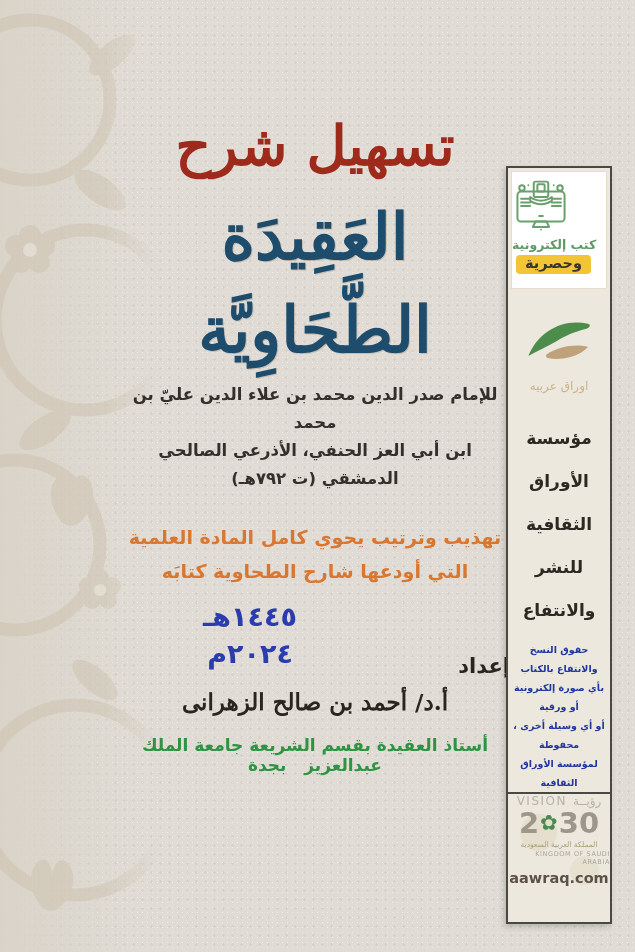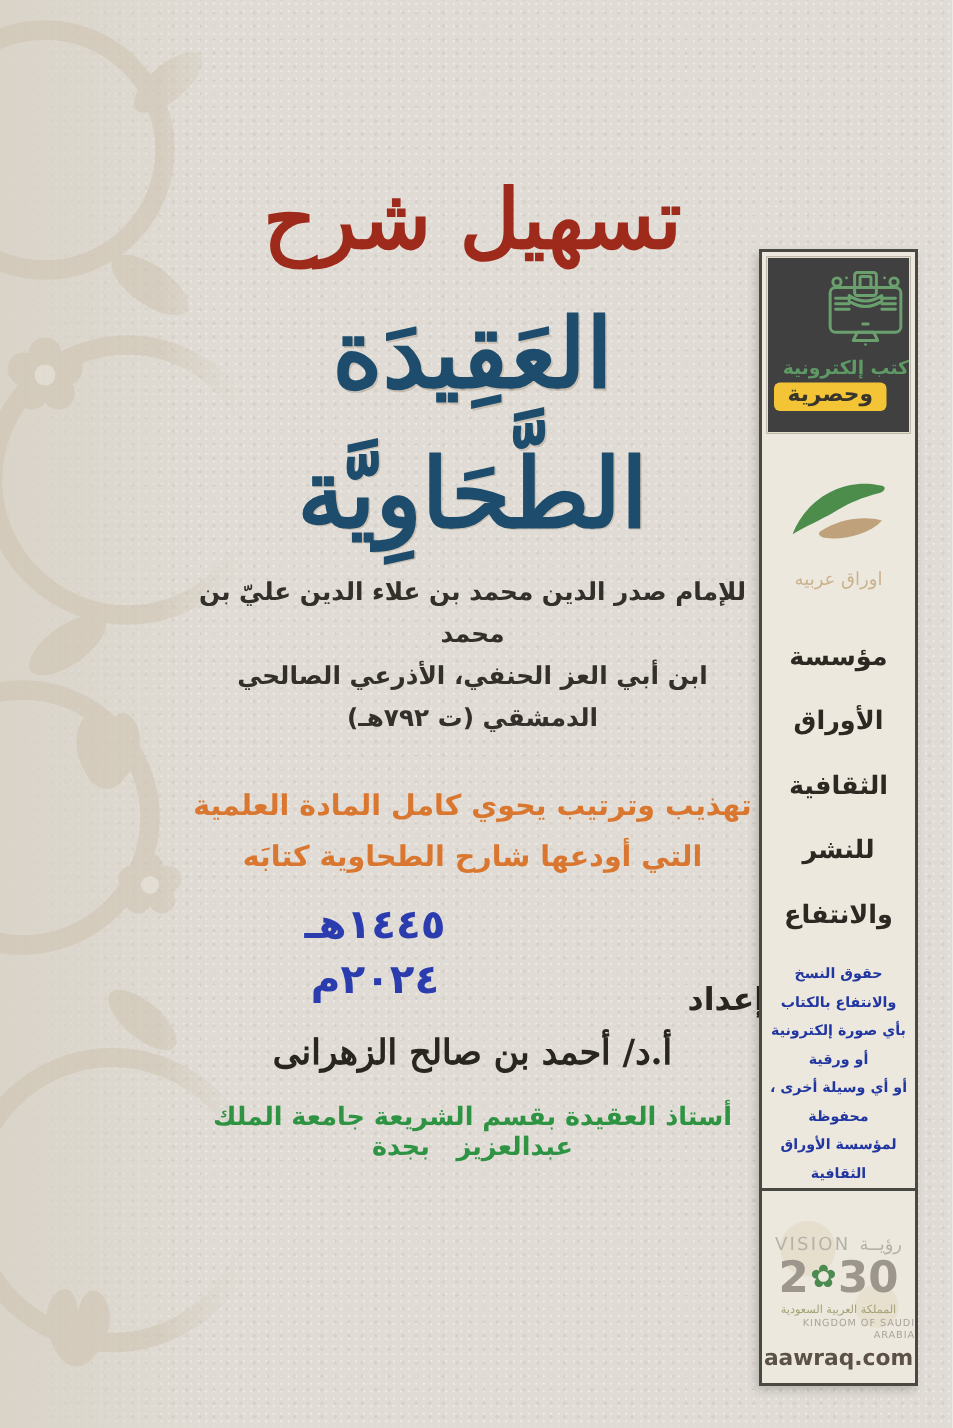--- a/index.html
+++ b/index.html
@@ -35,35 +35,35 @@
         font-family:"DejaVu Serif","Liberation Serif",serif;}
   .prep-role{margin:20px 0 0;font-size:17px;font-weight:bold;color:#2e9342;white-space:pre-wrap;}
   .dates{position:absolute;bottom:12px;left:0;width:260px;text-align:center;
         font-size:27px;font-weight:bold;line-height:1.35;color:#2b3cae;}
 
   
   .sidebar{position:absolute;left:506px;top:166px;width:106px;height:758px;
         box-sizing:border-box;border:2px solid #4a4842;background:#ece8dd;
         display:flex;flex-direction:column;direction:rtl;
         box-shadow:-2px 3px 6px rgba(0,0,0,.18);}
-  .badge-card{margin:3px 3px 0;height:126px;background:#404040;
-        border:1px solid #e5deca;display:flex;flex-direction:column;align-items:flex-start;}
+  .badge-card{margin:3px 3px 0;height:126px;background:#ffffff;
+        border:1px solid #e5deca;display:flex;flex-direction:column;align-items:flex-end;}
   .badge-card svg{margin-top:7px;}
   .badge-line1{font-size:12.5px;font-weight:bold;color:#5e9a66;margin-top:2px;}
   .badge-pill{align-self:flex-end;margin:3px 0 0 4px;background:#f3c435;color:#37352c;
         font-size:14.5px;font-weight:bold;border-radius:4px;padding:0 9px 3px;}
   .logo-block{margin-top:24px;text-align:center;}
   .logo-text{font-size:12px;color:#c9b38e;margin-top:4px;}
   .foundation{margin-top:24px;text-align:center;font-size:17px;font-weight:bold;
         color:#2c2822;line-height:43px;}
   .copyright{margin-top:8px;text-align:center;font-size:9.5px;font-weight:bold;
         color:#2136a0;line-height:19px;}
   .vision-box{margin-top:auto;border-top:2px solid #4a4842;height:140px;
         box-sizing:border-box;display:flex;flex-direction:column;align-items:center;
-        justify-content:flex-end;padding-bottom:8px;
+        padding-bottom:8px;
         background:radial-gradient(circle at 30% 30%, rgba(200,180,130,.18) 0 18px, transparent 19px),
                    radial-gradient(circle at 75% 60%, rgba(200,180,130,.15) 0 14px, transparent 15px);}
   .vision-row1{direction:ltr;display:flex;align-items:baseline;gap:6px;
         font-size:12px;color:#b7b2a9;}
   .vision-en{letter-spacing:1.5px;}
   .vision-year{direction:ltr;display:flex;align-items:center;line-height:1;
         font-size:29px;font-weight:bold;color:#9d968c;margin-top:1px;}
   .palm-icon{color:#4b8a50;font-size:21px;margin:0 1px;}
   .kingdom-ar{font-size:7.5px;color:#a6a276;margin-top:2px;}
   .kingdom-en{font-size:6.5px;letter-spacing:.6px;color:#aaa59c;margin-top:1px;}

